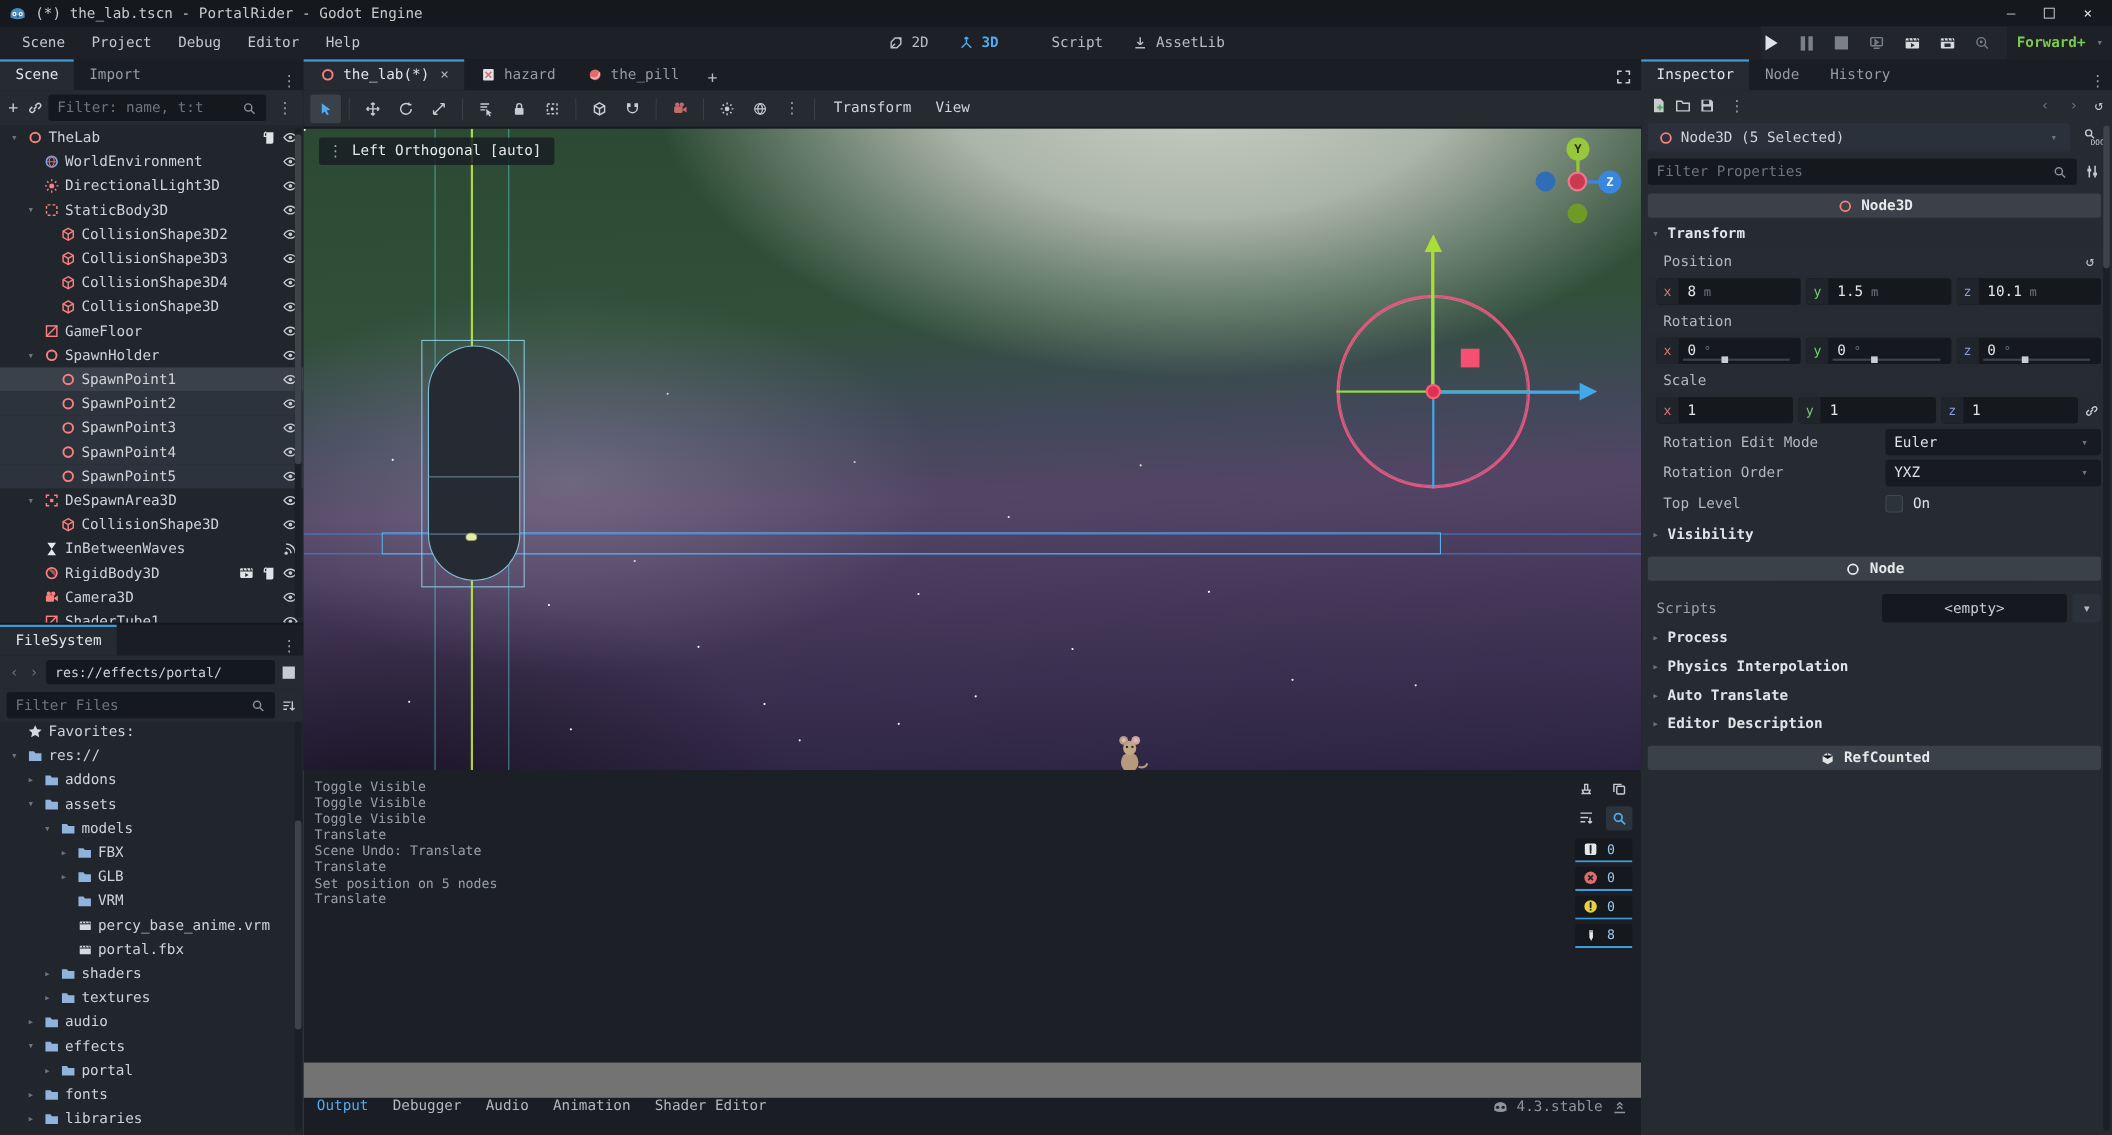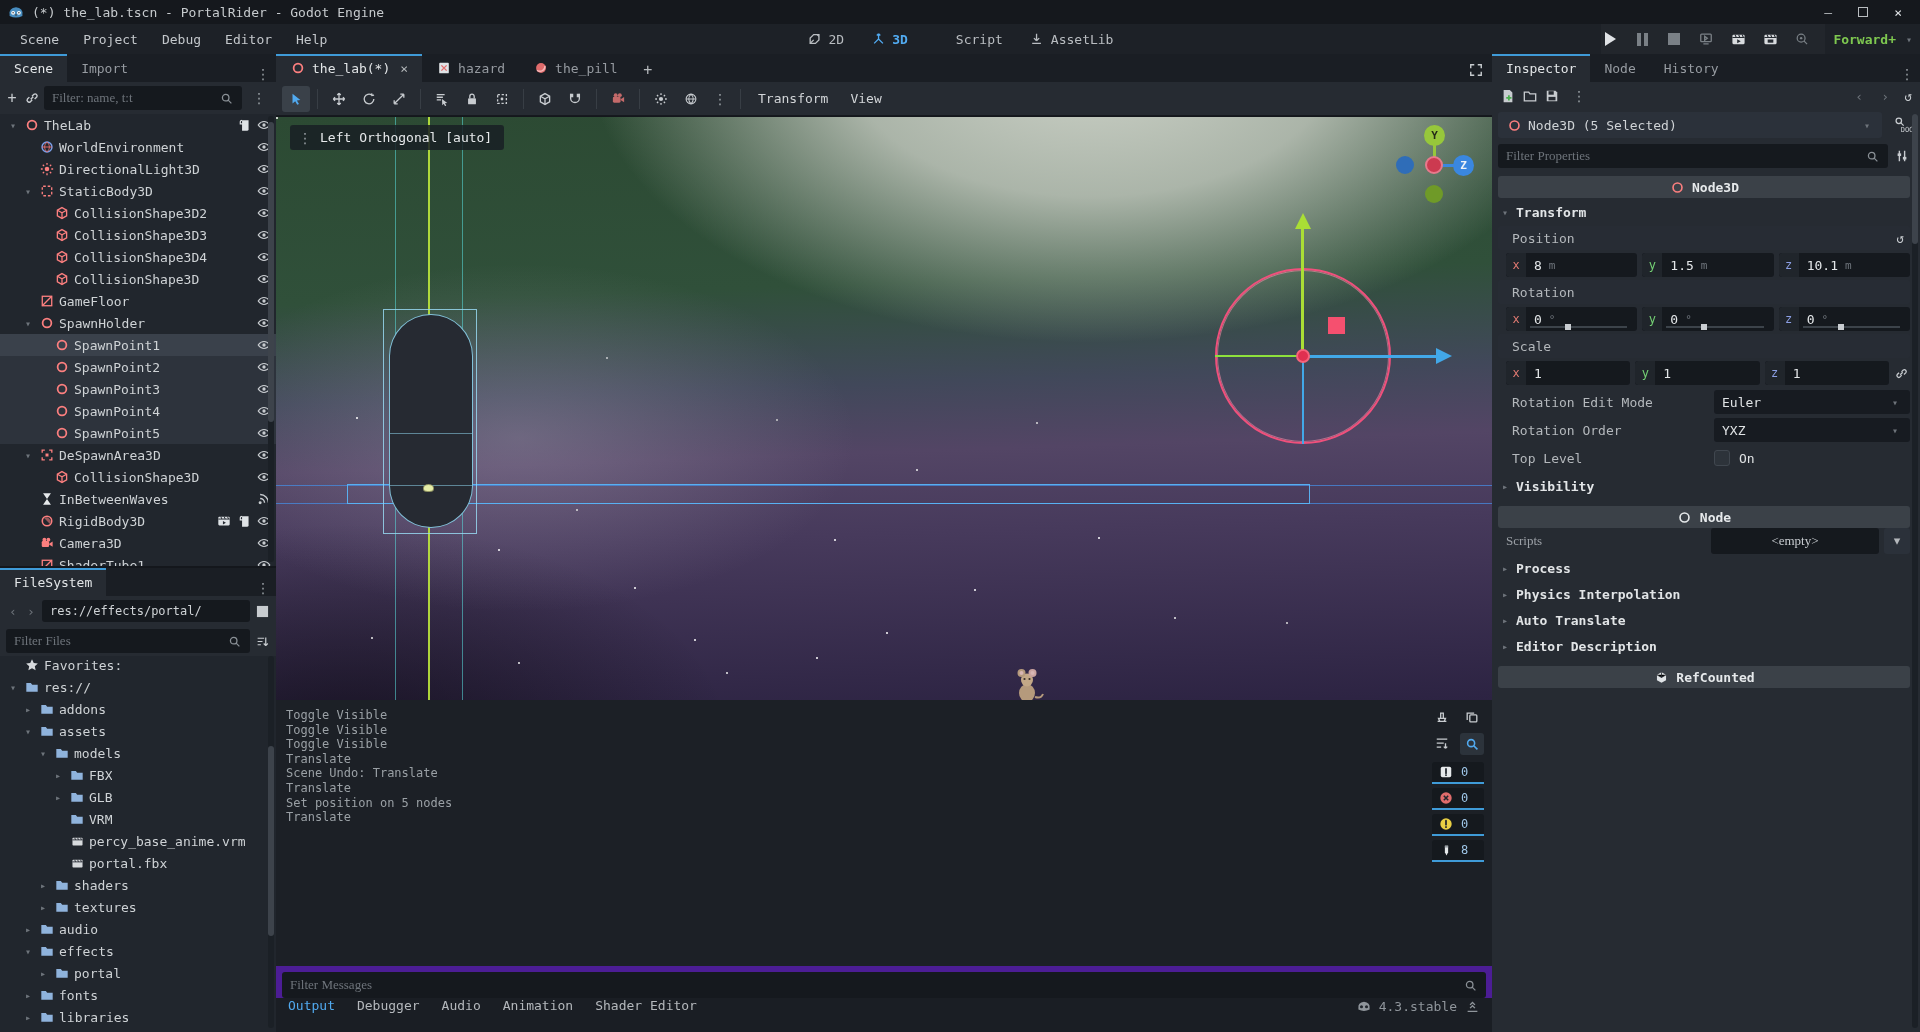--- a/index.html
+++ b/index.html
@@ -32,21 +32,21 @@
   .pause-bars{display:inline-flex;gap:3px;}.pause-bars i{width:4px;height:13px;background:currentColor;display:inline-block;}
   .stop-sq{width:12px;height:12px;background:currentColor;display:inline-block;}
 
   
   .dock-tabstrip{height:28px;background:#1a1e24;display:flex;align-items:flex-end;}
   .dock-tab{height:28px;display:flex;align-items:center;gap:6px;padding:0 14px;color:#969ba1;position:relative;}
   .dock-tab.active{background:#262b32;color:#e2e5e7;}
   .dock-tab.active::before{content:"";position:absolute;left:0;top:0;right:0;height:2px;background:#3f9bd8;}
   .toolbar{background:#262b32;display:flex;align-items:center;}
   .inputbox{background:#15191e;border-radius:3px;height:24px;display:flex;align-items:center;padding:0 8px;color:#6e747b;}
-  .inputbox .ph{flex:1;white-space:nowrap;overflow:hidden;font-family:Liberation Serif, serif;}
+  .inputbox .ph{flex:1;white-space:nowrap;overflow:hidden;}
 
   
   #scene-dock{left:0;top:54px;width:276px;height:512px;background:#21262d;}
   #scene-toolbar{height:32px;padding:0 4px;gap:4px;}
   #scene-toolbar .inputbox{flex:1;}
   #scene-tree{position:absolute;left:0;top:60px;right:0;bottom:0;overflow:hidden;background:#21262d;}
   .trow{height:22px;display:flex;align-items:center;gap:4px;padding-right:4px;white-space:nowrap;}
   .trow .tlabel{overflow:hidden;text-overflow:clip;}
   .trow.sel{background:#2d333c;}
   .trow.foc{background:#3a414b;}
@@ -94,21 +94,21 @@
   #axis-gizmo{position:absolute;left:1108px;top:-2px;width:110px;height:110px;}
   .axis-ball{position:absolute;border-radius:50%;display:flex;align-items:center;justify-content:center;font-size:11px;font-weight:bold;}
   #stars{position:absolute;left:0;top:0;width:2px;height:2px;background:#fff;border-radius:50%;
     box-shadow:80px 300px 0 #fff,150px 365px 0 #eee,222px 432px 0 #fff,300px 392px 0 #ddd,358px 470px 0 #fff,
     95px 520px 0 #eee,418px 522px 0 #fff,500px 302px 0 #ccc,558px 422px 0 #fff,640px 352px 0 #eee,
     698px 472px 0 #fff,760px 305px 0 #ddd,822px 420px 0 #fff,898px 500px 0 #eee,540px 540px 0 #fff,
     242px 545px 0 #eee,1010px 505px 0 #ddd,330px 240px 0 rgba(255,255,255,.7),450px 555px 0 #eee,610px 515px 0 #fff;}
   #rat{position:absolute;left:733px;top:546px;width:36px;height:40px;}
 
   
-  #output-panel{left:276px;top:700px;width:1216px;height:332px;background:#4c1d95;}
+  #output-panel{left:276px;top:700px;width:1216px;height:332px;background:#737373;}
   #log{position:absolute;left:0;top:0;right:0;height:266px;background:#1c2026;overflow:hidden;padding:8px 0 0 10px;}
   .logline{font-size:12px;line-height:14.6px;color:#9aa0a5;white-space:pre;}
   #out-side{position:absolute;right:8px;top:6px;width:58px;display:flex;flex-direction:column;gap:5px;align-items:flex-end;}
   .out-btn-row{display:flex;gap:6px;}
   .out-btn{width:24px;height:22px;display:flex;align-items:center;justify-content:center;color:#c8ccd0;border-radius:3px;}
   .out-btn.active{background:#2c333b;color:#51aaf0;}
   .badge{width:52px;height:22px;background:#15191e;border-bottom:2px solid #3f9bd8;border-radius:3px 3px 0 0;display:flex;align-items:center;gap:7px;padding:0 6px;}
   .badge .cnt{color:#9fc6e8;font-size:12px;}
   #filter-msg-row{position:absolute;left:6px;right:6px;top:272px;height:26px;}
   #filter-msg-row .inputbox{width:100%;height:26px;}
@@ -134,21 +134,21 @@
   .vcell{flex:1;height:24px;background:#15191e;border-radius:3px;display:flex;align-items:center;position:relative;overflow:hidden;}
   .vchip{width:20px;height:24px;background:#20252b;border-radius:3px 0 0 3px;display:flex;align-items:center;justify-content:center;font-size:12px;}
   .ax-x{color:#e07a72;}.ax-y{color:#74d174;}.ax-z{color:#8c9fe4;}
   .vval{margin-left:8px;color:#e4e7e9;}
   .vunit{margin-left:7px;color:#6e747b;font-size:11px;}
   .vtrack{position:absolute;left:24px;right:10px;bottom:3px;height:2px;background:#3c434a;}
   .vgrab{position:absolute;bottom:1px;left:45%;width:6px;height:6px;background:#c9cdd1;}
   .dropdown{width:196px;height:24px;background:#171b21;border-radius:3px;display:flex;align-items:center;padding:0 8px;color:#dfe2e4;}
   .dropdown .dsp{flex:1;}
   .checkbox{width:16px;height:16px;background:#2d333a;border:1px solid #40474f;border-radius:3px;}
-  #scripts-row{display:flex;align-items:center;gap:5px;margin-top:0;padding-left:8px;font-family:Liberation Serif, serif;}
+  #scripts-row{display:flex;align-items:center;gap:5px;margin-top:12px;padding-left:8px;}
   #scripts-row .slabel{flex:1;color:#9ba0a6;}
   #scripts-val{width:168px;height:26px;background:#15191e;border-radius:3px;display:flex;align-items:center;justify-content:center;color:#c8ccd0;}
   #scripts-chev{width:26px;height:26px;background:#2b313a;border-radius:3px;display:flex;align-items:center;justify-content:center;color:#b4b8bc;}
 </style>
 </head>
 <body>
 
 <div id="titlebar" class="abs">
   <span class="icon">
     <svg width="16" height="16" viewBox="0 0 20 20">
@@ -1122,31 +1122,20 @@
           <span class="icon ">
             <svg width="13" height="13" viewBox="0 0 16 16">
               <path d="M6 2h4v8l-2 4-2-4z" fill="#e6e9eb"></path>
               <rect x="6" y="2" width="4" height="2.4" fill="#9aa0a5"></rect>
             </svg>
           </span>
           <span class="cnt">8</span>
         </div>
       </div>
   </div>
-  <div id="filter-msg-row">
-    <div class="inputbox">
-      <span class="ph">Filter Messages</span>
-      <span class="icon">
-          <svg width="13" height="13" viewBox="0 0 16 16" fill="none" stroke="#8a9096" stroke-width="1.6">
-            <circle cx="7" cy="7" r="4"></circle>
-            <path d="M10 10l4 4"></path>
-          </svg>
-        </span>
-    </div>
-  </div>
   <div id="bottom-bar">
     <span id="bottom-tabs" style="display:flex;gap:22px;">
         <span class="btab active">Output</span>
         <span class="btab ">Debugger</span>
         <span class="btab ">Audio</span>
         <span class="btab ">Animation</span>
         <span class="btab ">Shader Editor</span>
       </span>
     <div id="version-area">
       <span class="icon">

